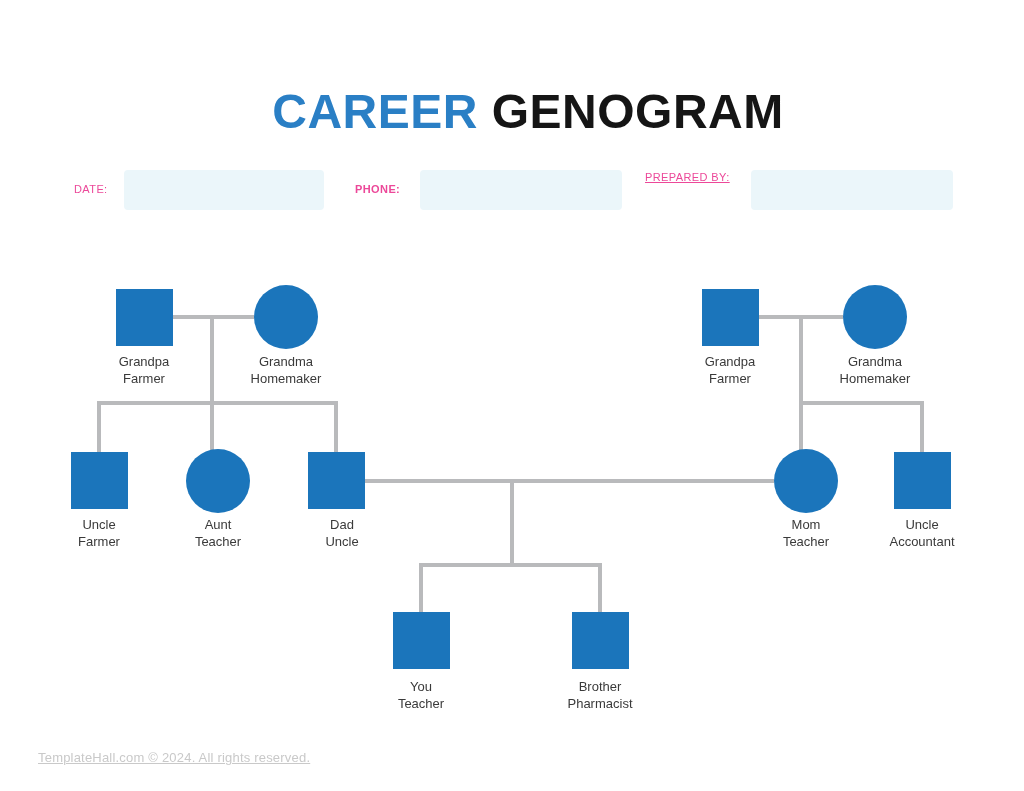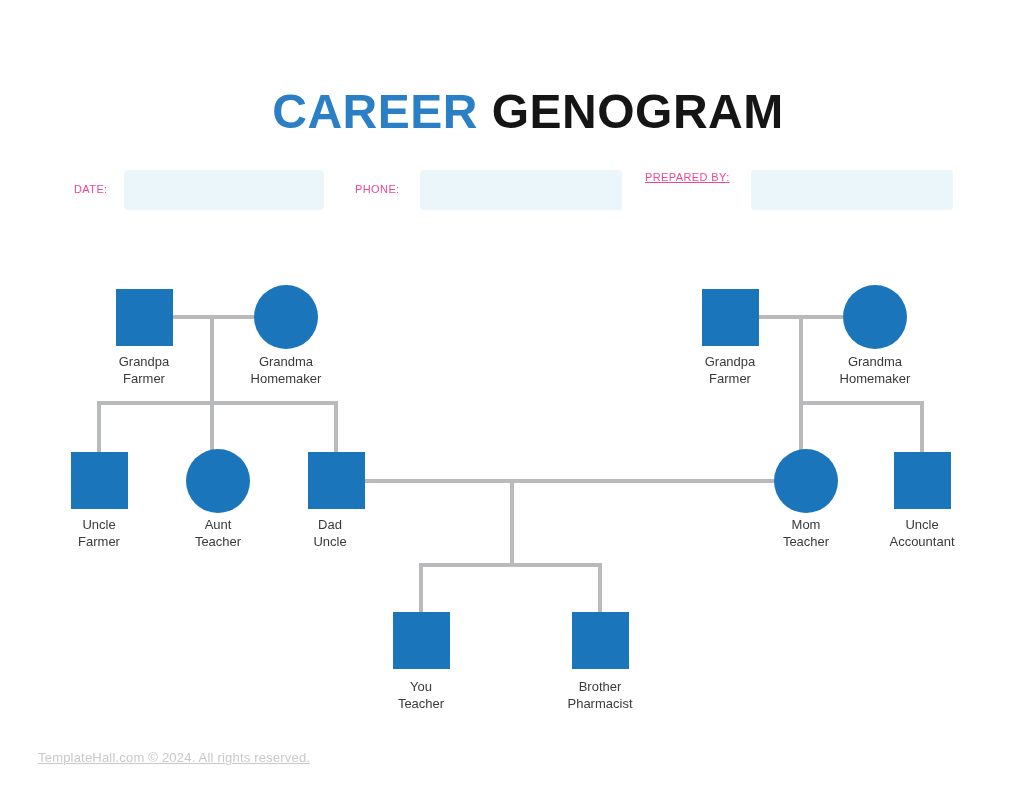--- a/index.html
+++ b/index.html
@@ -43,21 +43,21 @@
 <body>
 
 <div class="page">
 
   <h1 class="title"><span class="accent">CAREER</span>
     <span>GENOGRAM</span></h1>
 
   <div class="form-label" style="left:74px; top:184px;">DATE:</div>
   <div class="form-field" style="left:124px; top:170px; width:200px; height:40px;"></div>
 
-  <div class="form-label" style="left:355px; top:184px;">PHONE:</div>
+  <div class="form-label" style="left:355px; top:184px;font-weight:bold;">PHONE:</div>
   <div class="form-field" style="left:420px; top:170px; width:202px; height:40px;"></div>
 
   <div class="form-label" style="left:645px; top:172px;text-decoration:underline;">PREPARED BY:</div>
   <div class="form-field" style="left:751px; top:170px; width:202px; height:40px;"></div>
 
   <div style="position:absolute; left:0; top:0; width:1024px; height:603px;">
       <div class="connector" style="left: 173px; top: 315px; width: 81px; height: 4px;"></div>
       <div class="connector" style="left: 210px; top: 317px; width: 4px; height: 134px;"></div>
       <div class="connector" style="left: 97px; top: 401px; width: 241px; height: 4px;"></div>
       <div class="connector" style="left: 97px; top: 401px; width: 4px; height: 53px;"></div>
@@ -95,21 +95,21 @@
       <div class="node-label" style="left: 24px; top: 517px;">
         <div>Uncle</div>
         <div>Farmer</div>
       </div>
       <div class="shape circle" style="left: 186px; top: 449px; width: 64px; height: 64px;"></div>
       <div class="node-label" style="left: 143px; top: 517px;">
         <div>Aunt</div>
         <div>Teacher</div>
       </div>
       <div class="shape square" style="left: 307.5px; top: 452px; width: 57px; height: 57px;"></div>
-      <div class="node-label" style="left: 255px; top: 517px;">
+      <div class="node-label" style="left: 267px; top: 517px;">
         <div>Dad</div>
         <div>Uncle</div>
       </div>
       <div class="shape circle" style="left: 774px; top: 449px; width: 64px; height: 64px;"></div>
       <div class="node-label" style="left: 731px; top: 517px;">
         <div>Mom</div>
         <div>Teacher</div>
       </div>
       <div class="shape square" style="left: 893.5px; top: 452px; width: 57px; height: 57px;"></div>
       <div class="node-label" style="left: 847px; top: 517px;">

